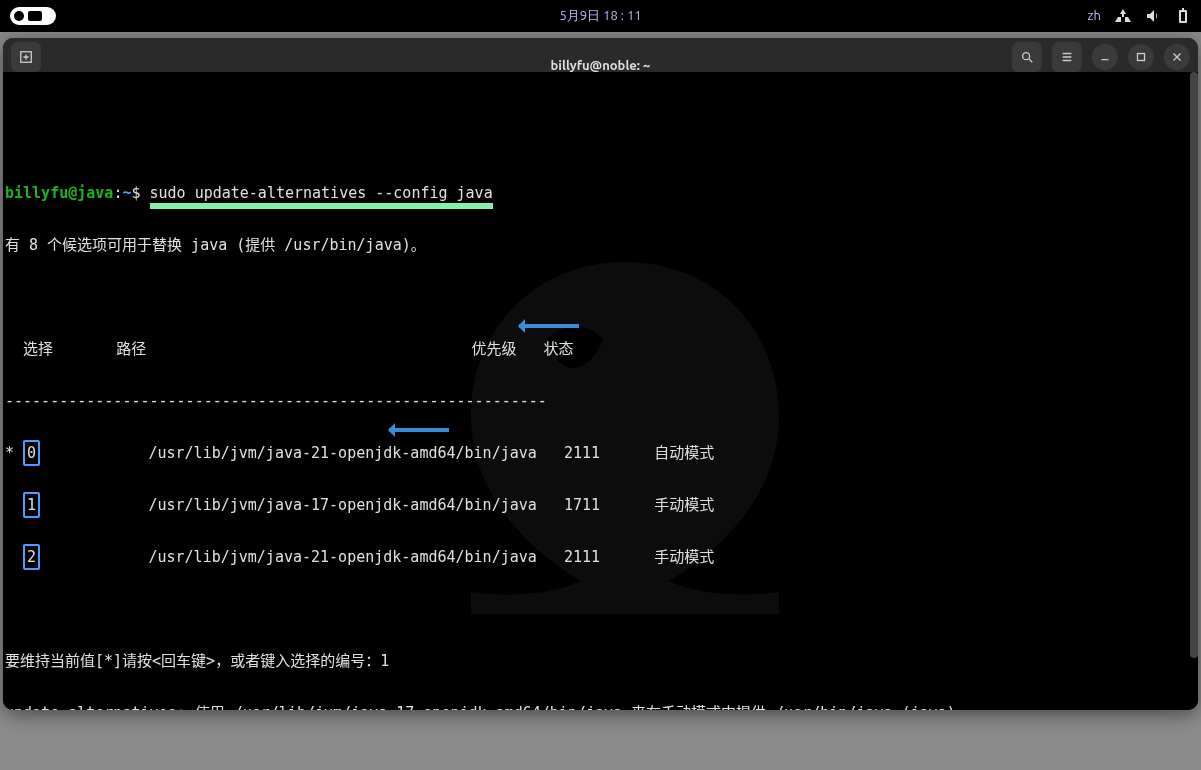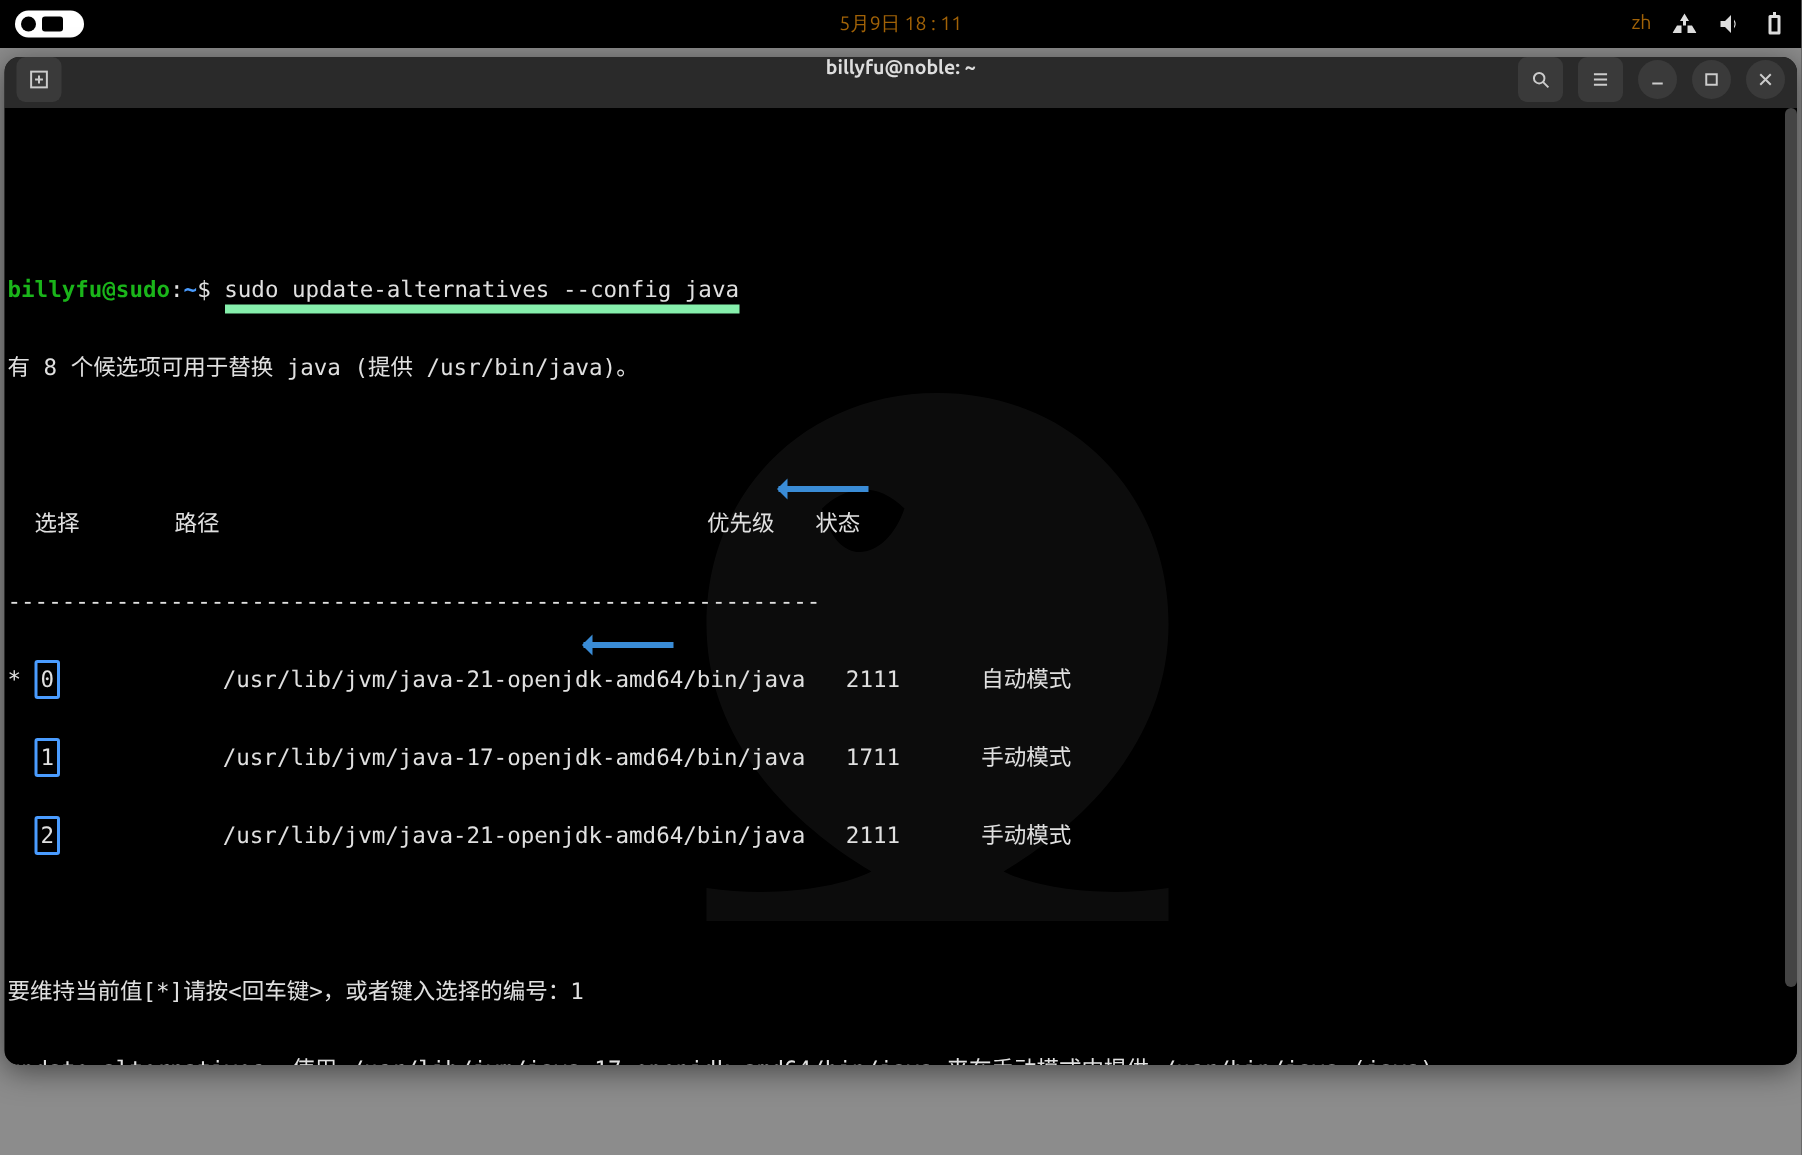--- a/index.html
+++ b/index.html
@@ -1,31 +1,31 @@
 <!DOCTYPE html>
 <html><head>
 <meta charset="utf-8">
 <style>
   * { margin:0; padding:0; box-sizing:border-box; }
   html,body { width:1201px; height:770px; background:#8c8c8c; font-family:"DejaVu Sans Mono","Noto Sans Mono CJK SC",monospace; overflow:hidden; }
   .screen { position:relative; width:1201px; height:770px; }
 
   
-  .topbar { position:absolute; top:0; left:0; right:0; height:32px; background:#000; color:#a16207; font-family:"Ubuntu","Noto Sans",sans-serif; font-size:13px; display:flex; align-items:center; justify-content:space-between; padding:0 10px; }
+  .topbar { position:absolute; top:0; left:0; right:0; height:32px; background:#000; color:#c4b5fd; font-family:"Ubuntu","Noto Sans",sans-serif; font-size:13px; display:flex; align-items:center; justify-content:space-between; padding:0 10px; }
   .pill { width:46px; height:18px; border-radius:10px; background:#fff; display:flex; align-items:center; padding:0 4px; }
   .pill-dot { width:10px; height:10px; border-radius:50%; background:#000; margin-right:4px; }
   .pill-bar { width:14px; height:10px; background:#000; border-radius:2px; }
   .topbar-center { position:absolute; left:50%; transform:translateX(-50%); display:flex; align-items:center; gap:8px; }
   .topbar-right { display:flex; align-items:flex-start; gap:14px; }
   .tray-icon { width:16px; height:16px; display:flex; align-items:center; justify-content:center; }
   .tray-icon svg { width:16px; height:16px; fill:#ddd; }
 
   
   .win { position:absolute; top:38px; left:3px; right:3px; height:672px; background:#111; border-radius:10px; overflow:hidden; display:flex; flex-direction:column; box-shadow:0 4px 20px rgba(0,0,0,0.5); }
-  .titlebar { height:34px; background:#2a2a2a; display:flex; align-items:flex-start; padding:0 8px; gap:8px; position:relative; }
+  .titlebar { height:34px; background:#2a2a2a; display:flex; align-items:flex-end; padding:0 8px; gap:8px; position:relative; }
   .titlebar .title { position:absolute; left:50%; transform:translateX(-50%); color:#ddd; font-family:"Ubuntu","Noto Sans",sans-serif; font-size:13px; font-weight:600; }
   .hbtn { width:30px; height:30px; border-radius:6px; background:#3a3a3a; display:flex; align-items:center; justify-content:center; color:#ccc; }
   .hcircle { width:26px; height:26px; border-radius:50%; background:#3a3a3a; display:flex; align-items:center; justify-content:center; color:#ccc; }
   .hcircle.close { background:#3a3a3a; }
   .titlebar .right { margin-left:auto; display:flex; align-items:center; gap:10px; }
   .titlebar svg { width:14px; height:14px; fill:#ccc; stroke:#ccc; }
 
   
   .term { flex:1; background:#000; color:#e0e0e0; font-size:15px; line-height:26px; padding:4px 2px 2px 2px; white-space:pre; position:relative; overflow:hidden; }
   .logo-bg { position:absolute; top:120px; left:330px; width:440px; height:440px; opacity:0.10; pointer-events:none; }
@@ -117,21 +117,21 @@
       </div>
     </div>
 
     <div class="term">
       <div class="logo-bg">
         <svg viewBox="0 0 200 200">
           <path d="M100 20 C60 20 30 50 30 90 c0 35 25 60 50 75 c-10 5-30 8-50 5 v10 h140 v-10 c-20 3-40 0-50-5 c25-15 50-40 50-75 C170 50 140 20 100 20z M65 55 c5-5 15-10 25 0 c-5 15-20 20-25 0z M135 55 c-5-5-15-10-25 0 c5 15 20 20 25 0z M100 60 l-6 70 h12z"></path>
         </svg>
       </div>
       <div class="term-inner">
-<div><span class="g">billyfu@sudo</span><span class="w">:</span><span class="b">~</span><span class="w">$</span><span> </span><span class="underline">sudo update-alternatives --config java</span></div>
+<div><span class="g">billyfu@java</span><span class="w">:</span><span class="b">~</span><span class="w">$</span><span> </span><span class="underline">sudo update-alternatives --config java</span></div>
 <div>有 8 个候选项可用于替换 java (提供 /usr/bin/java)。</div>
 <div>&nbsp;</div>
 <div><span>  选择</span><span>       路径</span><span>                                    优先级</span><span>   状态</span></div>
 <div>------------------------------------------------------------</div>
 <div><span>*</span> <span class="sel-box">0</span><span>            /usr/lib/jvm/java-21-openjdk-amd64/bin/java   </span><span>2111</span><span>      自动模式</span></div>
 <div><span> </span> <span class="sel-box">1</span><span>            /usr/lib/jvm/java-17-openjdk-amd64/bin/java   </span><span>1711</span><span>      手动模式</span></div>
 <div><span> </span> <span class="sel-box">2</span><span>            /usr/lib/jvm/java-21-openjdk-amd64/bin/java   </span><span>2111</span><span>      手动模式</span></div>
 <div>&nbsp;</div>
 <div><span>要维持当前值[*]请按&lt;回车键&gt;，或者键入选择的编号：</span><span>1</span></div>
 <div style="white-space:pre-wrap">update-alternatives: 使用 /usr/lib/jvm/java-17-openjdk-amd64/bin/java 来在手动模式中提供 /usr/bin/java (java)</div>

